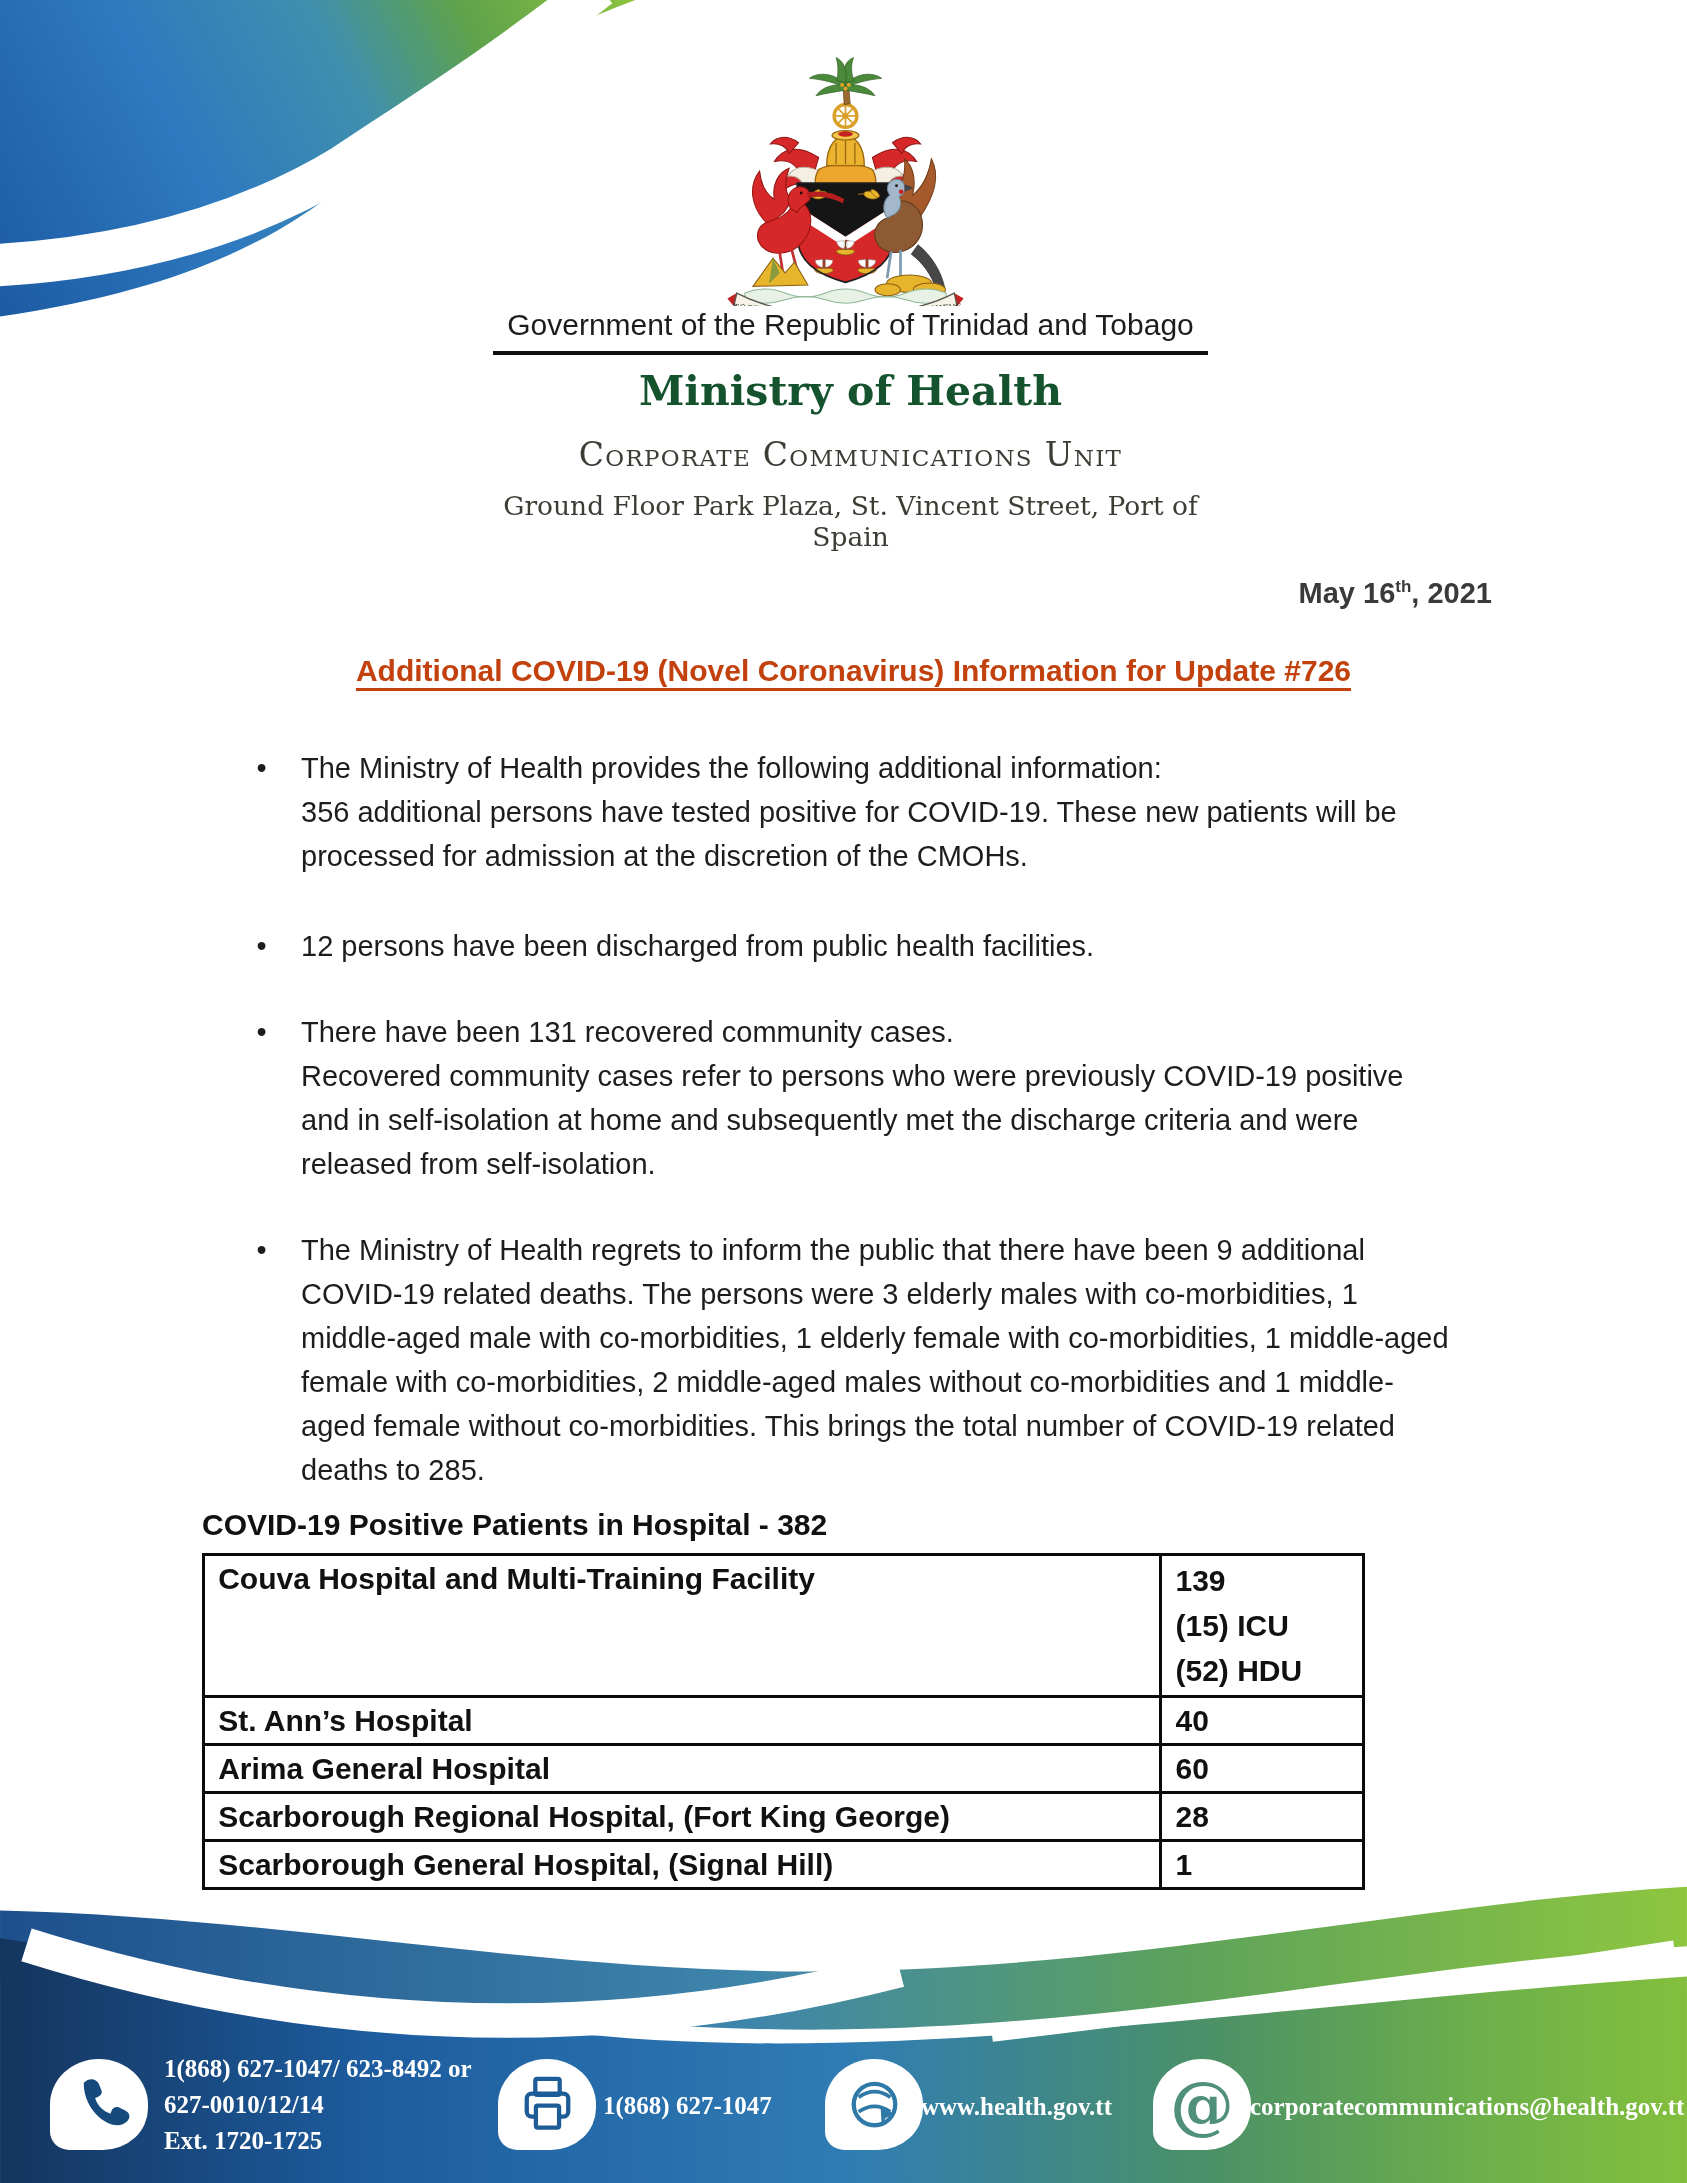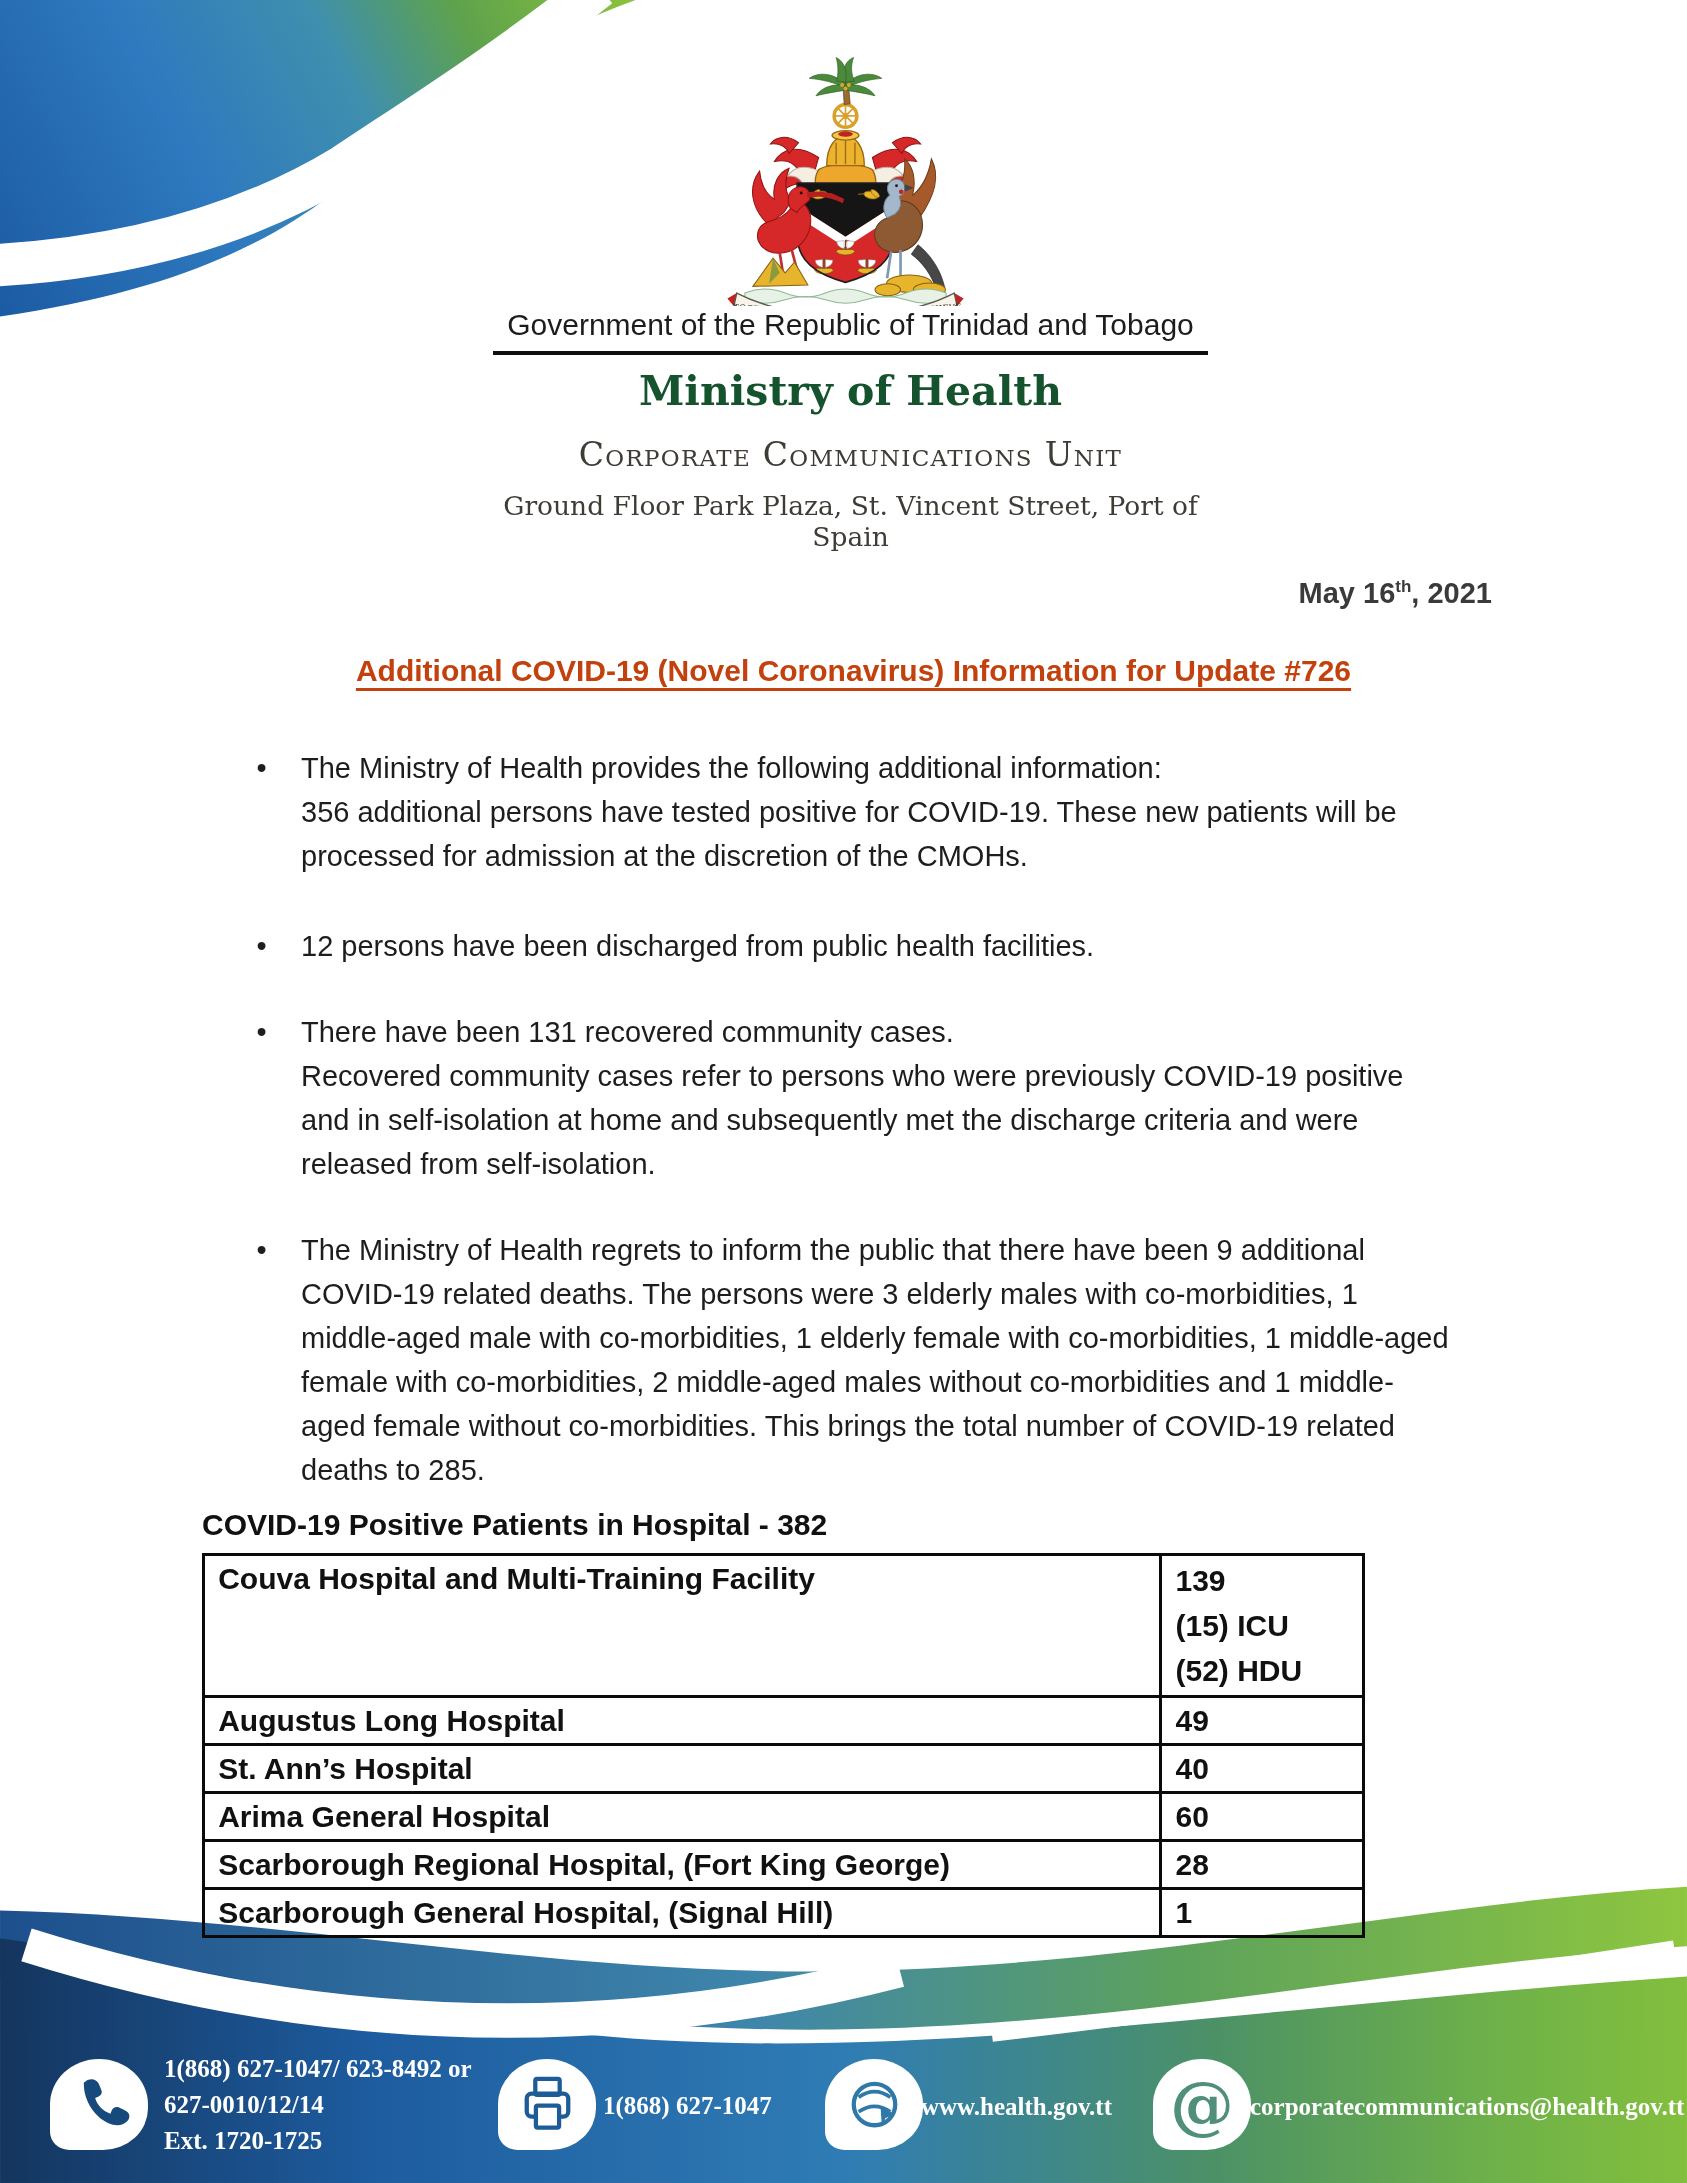--- a/index.html
+++ b/index.html
@@ -218,24 +218,20 @@
 </ul>
 
 <div class="tbl-heading">COVID-19 Positive Patients in Hospital - 382</div>
 <table class="hosp">
   <tbody>
       <tr class="tall">
     <td class="fac">Couva Hospital and Multi-Training Facility</td>
     <td class="cnt">139
 (15) ICU
 (52) HDU</td>
-  </tr>
-  <tr class="std">
-    <td class="fac">Augustus Long Hospital</td>
-    <td class="cnt">49</td>
   </tr>
   <tr class="std">
     <td class="fac">St. Ann’s Hospital</td>
     <td class="cnt">40</td>
   </tr>
   <tr class="std">
     <td class="fac">Arima General Hospital</td>
     <td class="cnt">60</td>
   </tr>
   <tr class="std">

